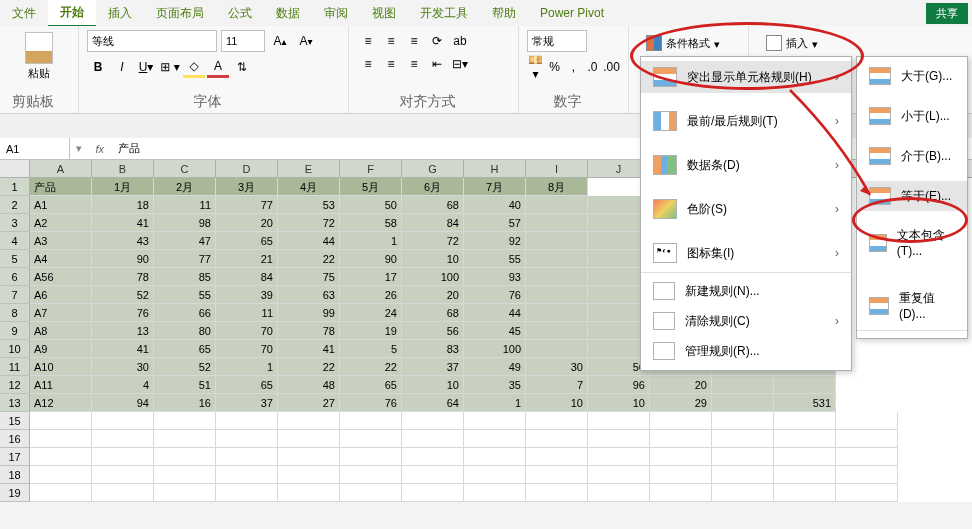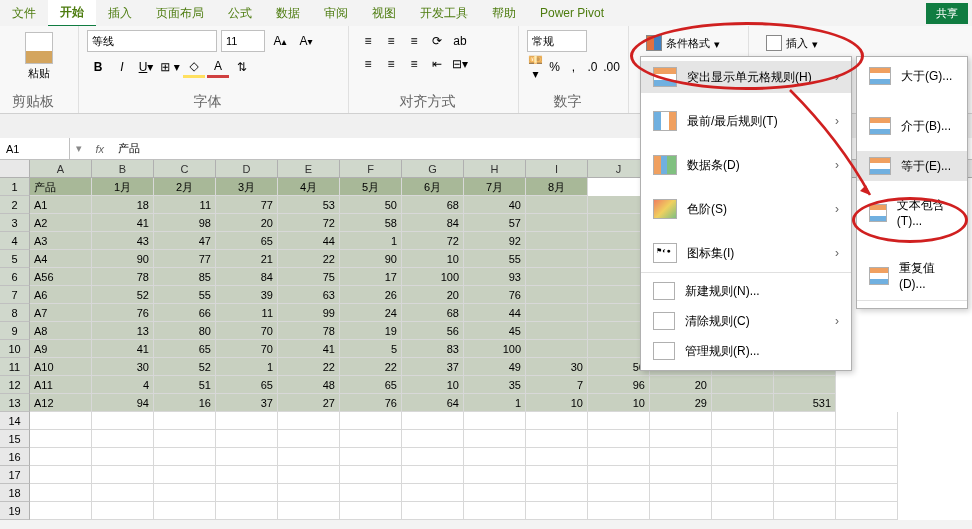--- a/index.html
+++ b/index.html
@@ -392,37 +392,20 @@
         <div class="cell sel">10</div>
         <div class="cell sel">10</div>
         <div class="cell sel">29</div>
         <div class="cell sel"></div>
         <div class="cell sel">531</div>
       </div>
     </div>
 
   <div id="empty-rows">
       <div class="data-row">
-        <div class="row-h">14</div>
-        <div class="cell"></div>
-        <div class="cell"></div>
-        <div class="cell"></div>
-        <div class="cell"></div>
-        <div class="cell"></div>
-        <div class="cell"></div>
-        <div class="cell"></div>
-        <div class="cell"></div>
-        <div class="cell"></div>
-        <div class="cell"></div>
-        <div class="cell"></div>
-        <div class="cell"></div>
-        <div class="cell"></div>
-        <div class="cell"></div>
-      </div>
-      <div class="data-row">
         <div class="row-h">15</div>
         <div class="cell"></div>
         <div class="cell"></div>
         <div class="cell"></div>
         <div class="cell"></div>
         <div class="cell"></div>
         <div class="cell"></div>
         <div class="cell"></div>
         <div class="cell"></div>
         <div class="cell"></div>
@@ -548,20 +531,24 @@
       <span>管理规则(R)...</span>
     </div>
 </div>
 
 <div class="menu menu2">
   <div class="menu-item">
       <span class="mi-icon sm t1"></span>
       <span>大于(G)...</span>
     </div>
   <div style="height:10px"></div>
+  <div class="menu-item">
+      <span class="mi-icon sm t1"></span>
+      <span>小于(L)...</span>
+    </div>
   <div style="height:10px"></div>
   <div class="menu-item">
       <span class="mi-icon sm t1"></span>
       <span>介于(B)...</span>
     </div>
   <div style="height:10px"></div>
   <div class="menu-item hl">
       <span class="mi-icon sm t1"></span>
       <span>等于(E)...</span>
     </div>

